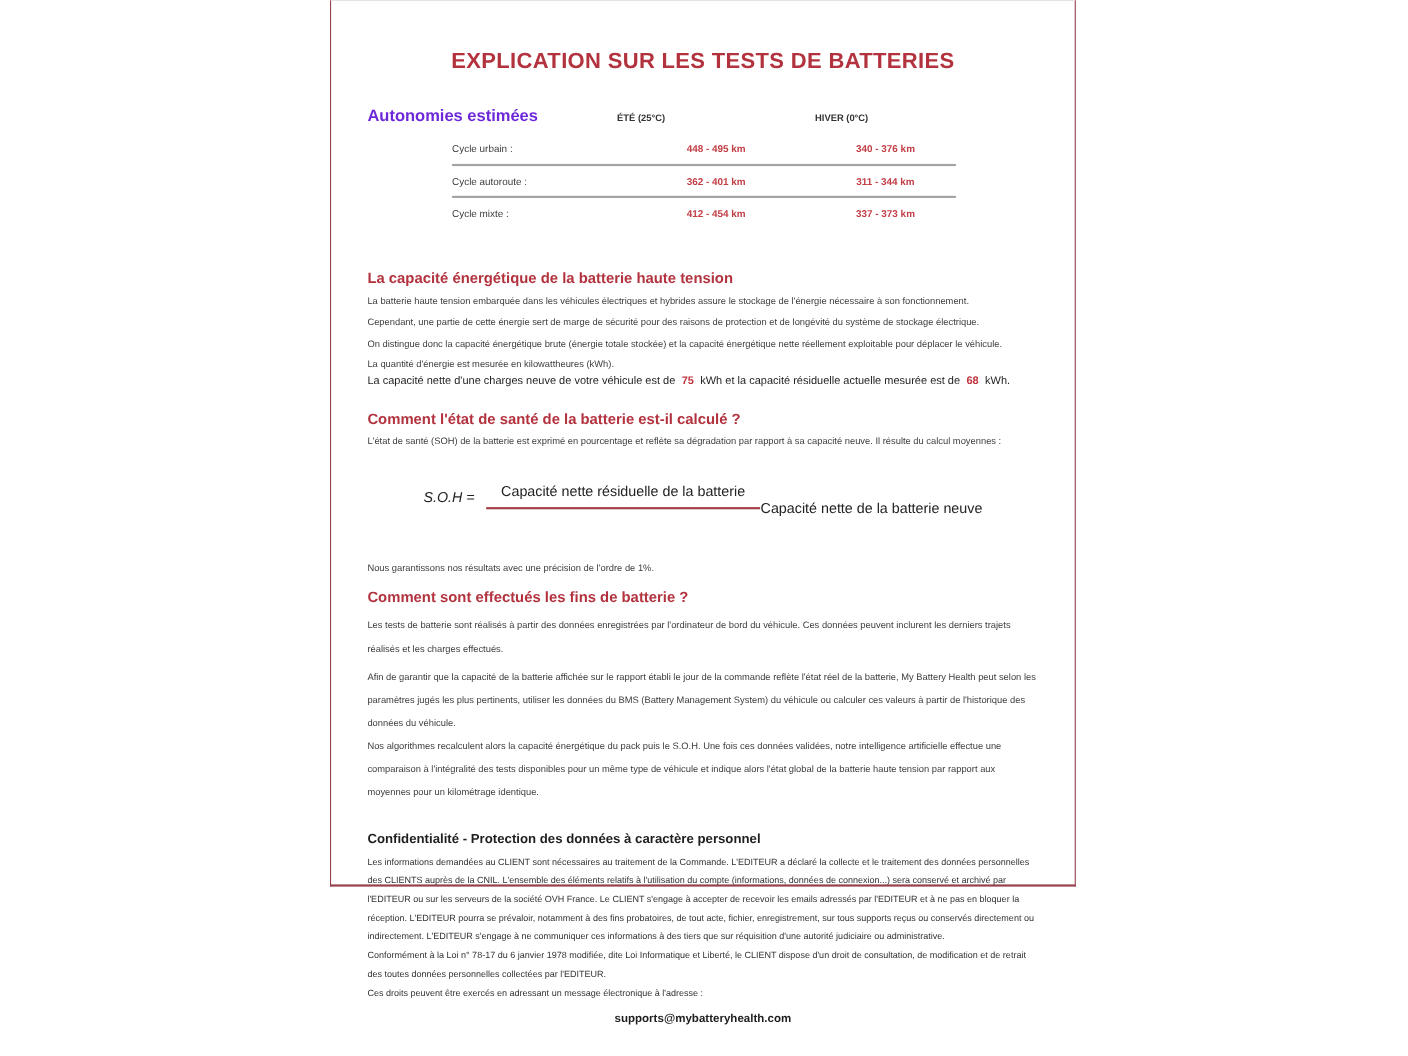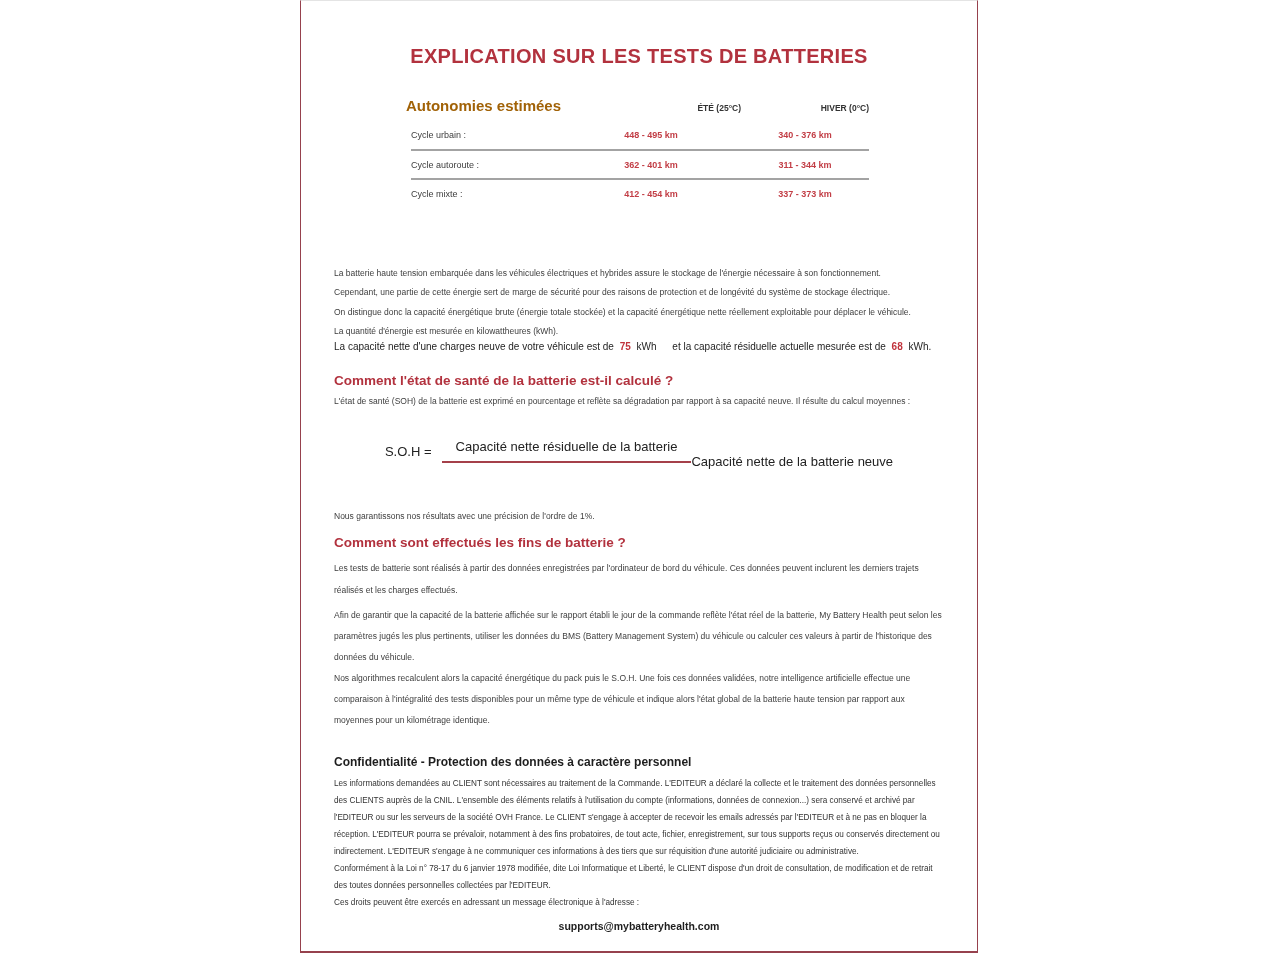--- a/index.html
+++ b/index.html
@@ -6,21 +6,21 @@
   html, body {
     width: 1280px; height: 960px;
     background: #ffffff;
     font-family: "Liberation Sans", sans-serif;
     overflow: hidden;
     position: relative;
   }
   .page {
     position: absolute;
     left: 300px; top: 0;
-    width: 678px; height: 953px;
+    width: 678px; height: 806px;
     background: #ffffff;
     border-left: 1px solid #96414d;
     border-right: 1px solid #96414d;
     border-bottom: 2px solid #96414d;
     border-top: 1px solid #e4e4e4;
   }
   .abs { position: absolute; left: 33px; right: 33px; }
 
   
   .doc-title {
@@ -30,50 +30,50 @@
     color: #b2323e; letter-spacing: 0.3px;
   }
 
   
   .auto-header {
     top: 96px;
     display: grid;
     grid-template-columns: 227px 180px 128px;
     align-items: baseline;
   }
-  .auto-heading { font-size: 15px; font-weight: bold; color: #a16207; text-align: right; }
-  .auto-col { font-size: 8.5px; font-weight: bold; color: #333; text-align: right; }
+  .auto-heading { font-size: 15px; font-weight: bold; color: #6d28d9; }
+  .auto-col { font-size: 8.5px; font-weight: bold; color: #333; text-align: left; }
   .auto-table { top: 119px; left: 110px; right: auto; width: 458px; }
   .auto-row {
     display: grid;
     grid-template-columns: 150px 180px 128px;
     height: 29px; align-items: center;
   }
   .auto-row + .auto-row { border-top: 2px solid #a3a3a3; }
   .auto-label { font-size: 9px; color: #3d3d3d; }
   .auto-val { font-size: 9px; font-weight: bold; color: #c23e46; text-align: center; }
 
   
   .sec-h { font-size: 13.5px; font-weight: bold; color: #b2323e; }
   .sec1-h { top: 244px; }
   .sec1-lines { top: 263px; font-size: 8.5px; color: #3d3d3d; }
   .sec1-lines div { line-height: 19.3px; white-space: nowrap; }
 
   .summary { top: 340px; font-size: 10px; color: #1e1e1e; }
   .summary .val { color: #c0333c; font-weight: bold; margin: 0 3px; }
-  .summary .mid { margin-left: 13px; }
+  .summary .mid { }
 
   .soh-h { top: 372px; }
   .soh-intro { top: 395px; font-size: 8.5px; color: #3d3d3d; white-space: nowrap; }
 
   .formula {
     position: absolute; left: 0; right: 0; top: 432px;
     display: flex; justify-content: center; align-items: center;
   }
-  .f-label { font-size: 13px; color: #222; margin-right: 10px; }
+  .f-label { font-size: 13px; color: #222; margin-right: 10px; font-style: italic; }
   .fraction { display: inline-flex; align-items: center; }
   .f-num {
     font-size: 13px; color: #222;
     padding: 0 14px 7px; border-bottom: 2px solid #a5404a;
   }
   .f-den { font-size: 13px; color: #222; padding-top: 21px; }
 
   .guarantee { top: 510px; font-size: 8.5px; color: #3d3d3d; }
 
   .tests-h { top: 534px; }
@@ -113,20 +113,21 @@
       <span class="auto-val">362 - 401 km</span>
       <span class="auto-val">311 - 344 km</span>
     </div>
     <div class="auto-row">
       <span class="auto-label">Cycle mixte :</span>
       <span class="auto-val">412 - 454 km</span>
       <span class="auto-val">337 - 373 km</span>
     </div>
   </div>
 
+  <div class="abs sec-h sec1-h">La capacité énergétique de la batterie haute tension</div>
   <div class="abs sec1-lines">
     <div>La batterie haute tension embarquée dans les véhicules électriques et hybrides assure le stockage de l'énergie nécessaire à son fonctionnement.</div>
     <div>Cependant, une partie de cette énergie sert de marge de sécurité pour des raisons de protection et de longévité du système de stockage électrique.</div>
     <div>On distingue donc la capacité énergétique brute (énergie totale stockée) et la capacité énergétique nette réellement exploitable pour déplacer le véhicule.</div>
     <div>La quantité d'énergie est mesurée en kilowattheures (kWh).</div>
   </div>
 
   <div class="abs summary">
     <span>La capacité nette d'une charges neuve de votre véhicule est de</span>
     <span class="val">75</span>

